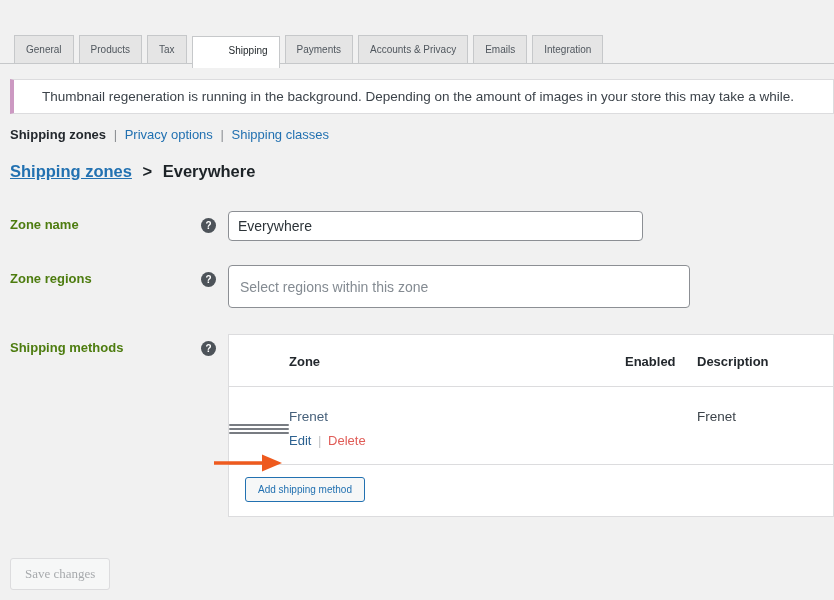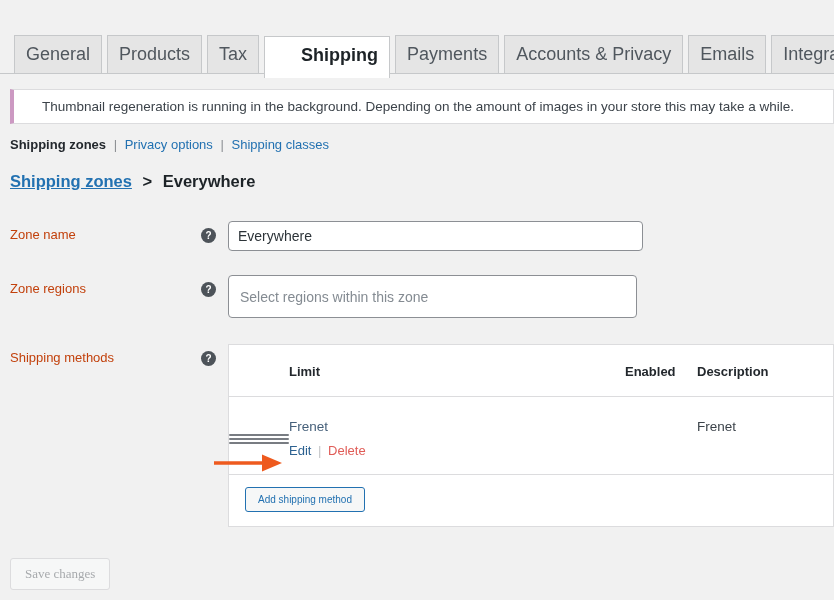--- a/index.html
+++ b/index.html
@@ -20,29 +20,29 @@
     align-items: flex-end;
     border-bottom: 1px solid #c6c8ca;
   }
   .tab {
     display: inline-block;
     background: #e5e5e5;
     border: 1px solid #c6c8ca;
     border-bottom: none;
     padding: 8px 11px;
     margin-right: 5px;
-    font-size: 18px;
+    font-size: 10px;
     color: #50575e;
     cursor: pointer;
     white-space: nowrap;
   }
   .tab.active {
     background: #fff;
     color: #1d2327;
-    font-weight: 700;
+    font-weight: 400;
     padding-bottom: 12px;
     margin-bottom: -5px;
     position: relative;
     z-index: 2;
     padding-left: 36px;
   }
 
   
   .notice {
     margin: 15px 0 0 10px;
@@ -74,21 +74,21 @@
   .form { margin: 30px 0 0 10px; }
   .frow { display: flex; align-items: flex-start; }
   .labelcol {
     width: 218px;
     flex: 0 0 218px;
     display: flex;
     justify-content: space-between;
     align-items: flex-start;
     padding: 6px 12px 0 0;
   }
-  .labelcol .flabel { font-weight: 400; color: #c2410c; font-size: 13px; }
+  .labelcol .flabel { font-weight: 700; color: #4d7c0f; font-size: 13px; }
   .help-icon {
     width: 15px; height: 15px;
     border-radius: 50%;
     background: #4d5359;
     color: #fff;
     font-size: 10px;
     font-weight: 700;
     display: inline-flex;
     align-items: center;
     justify-content: center;
@@ -103,21 +103,21 @@
     border: 1px solid #8c8f94;
     border-radius: 4px;
     padding: 0 9px;
     font-family: "Liberation Sans", sans-serif;
     font-size: 14px;
     color: #2c3338;
     background: #fff;
   }
   .row-zone-name { margin-bottom: 24px; }
   .region-select {
-    width: 409px; height: 43px;
+    width: 462px; height: 43px;
     border: 1px solid #8c8f94;
     border-radius: 4px;
     background: #fff;
     display: flex;
     align-items: center;
     padding: 0 11px;
     color: #848b92;
     font-size: 14px;
     cursor: text;
   }
@@ -274,21 +274,21 @@
   <div class="frow">
     <div class="labelcol">
       <span class="flabel">Shipping methods</span>
       <span class="help-icon">?</span>
     </div>
     <div class="controlcol">
       <div class="methods-table">
 
         <div class="trow thead">
           <div class="cell"></div>
-          <div class="cell">Limit</div>
+          <div class="cell">Zone</div>
           <div class="cell">Enabled</div>
           <div class="cell">Description</div>
         </div>
 
         <div class="tbody">
           <div class="trow">
             <div class="cell">
               <span class="drag-handle"><i></i><i></i><i></i></span>
             </div>
             <div class="cell">

